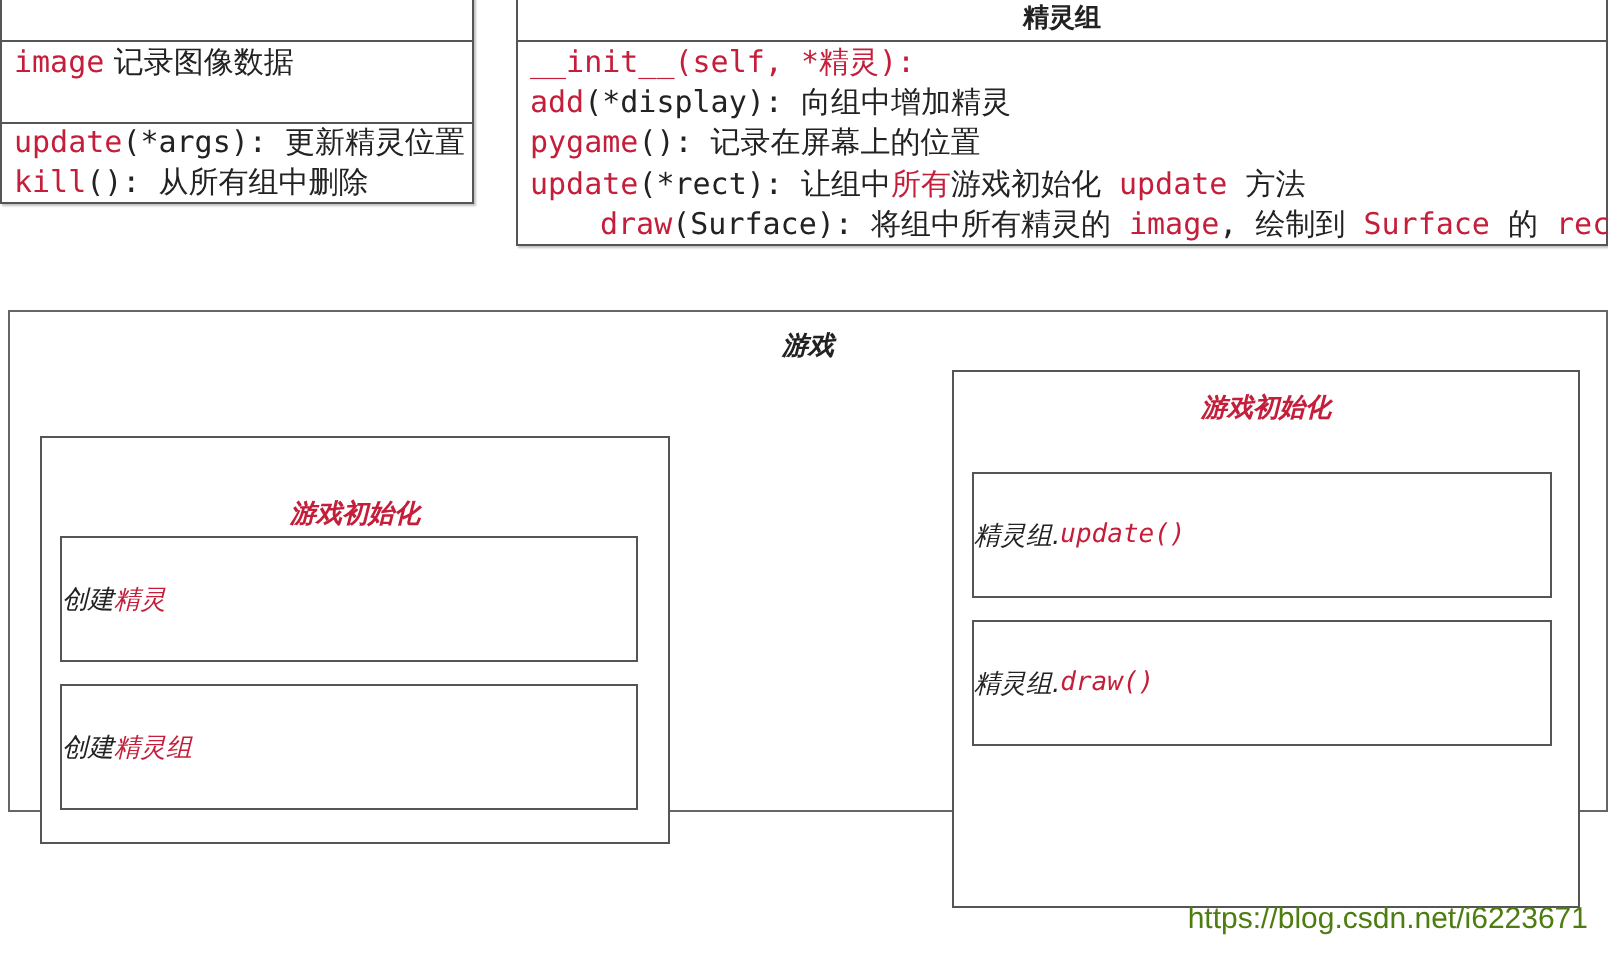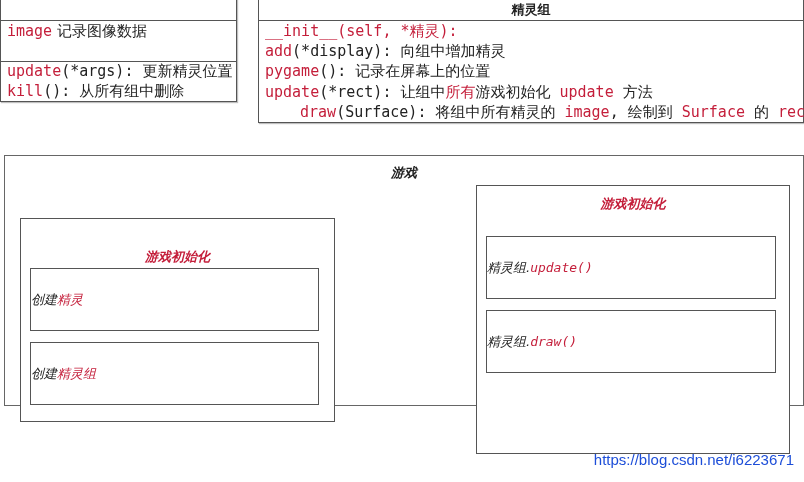--- a/index.html
+++ b/index.html
@@ -7,21 +7,21 @@
            font-family:"DejaVu Sans", sans-serif; color:#222; }
     .box { position:absolute; box-sizing:border-box; border:1.5px solid #555; background:#fff; }
     .shadow { box-shadow: 1px 1px 1px rgba(0,0,0,0.25); }
     .mono { font-family:"DejaVu Sans Mono", "Liberation Mono", monospace; }
     .red { color:#c41e3a; }
     .hdr { position:absolute; left:0; right:0; text-align:center; font-weight:bold; font-size:13px; line-height:18px; }
     .line { position:absolute; left:6px; font-size:15px; line-height:20px; white-space:nowrap; }
     .divider { position:absolute; left:0; right:0; height:0; border-top:1.5px solid #555; }
     .center-text { position:absolute; left:0; right:0; top:0; bottom:0; display:flex; align-items:center; justify-content:flex-start; font-size:13px; white-space:nowrap; }
     .title { position:absolute; left:0; right:0; text-align:center; font-weight:bold; font-size:13px; }
-    .watermark { position:absolute; right:10px; bottom:14px; font-family:"Liberation Sans", sans-serif; font-size:15px; color:#1d4ed8; }
+    .watermark { position:absolute; right:10px; bottom:14px; font-family:"Liberation Sans", sans-serif; font-size:15px; color:#4d7c0f; }
   </style>
 </head>
 <body>
 
 <div class="box shadow" style="left:0; top:-2px; width:237px; height:104px;">
   <div class="divider" style="top:21px;"></div>
   <div class="line" style="top:22px;">
     <span class="mono red">image</span><span> 记录图像数据</span>
   </div>
   <div class="divider" style="top:62px;"></div>

